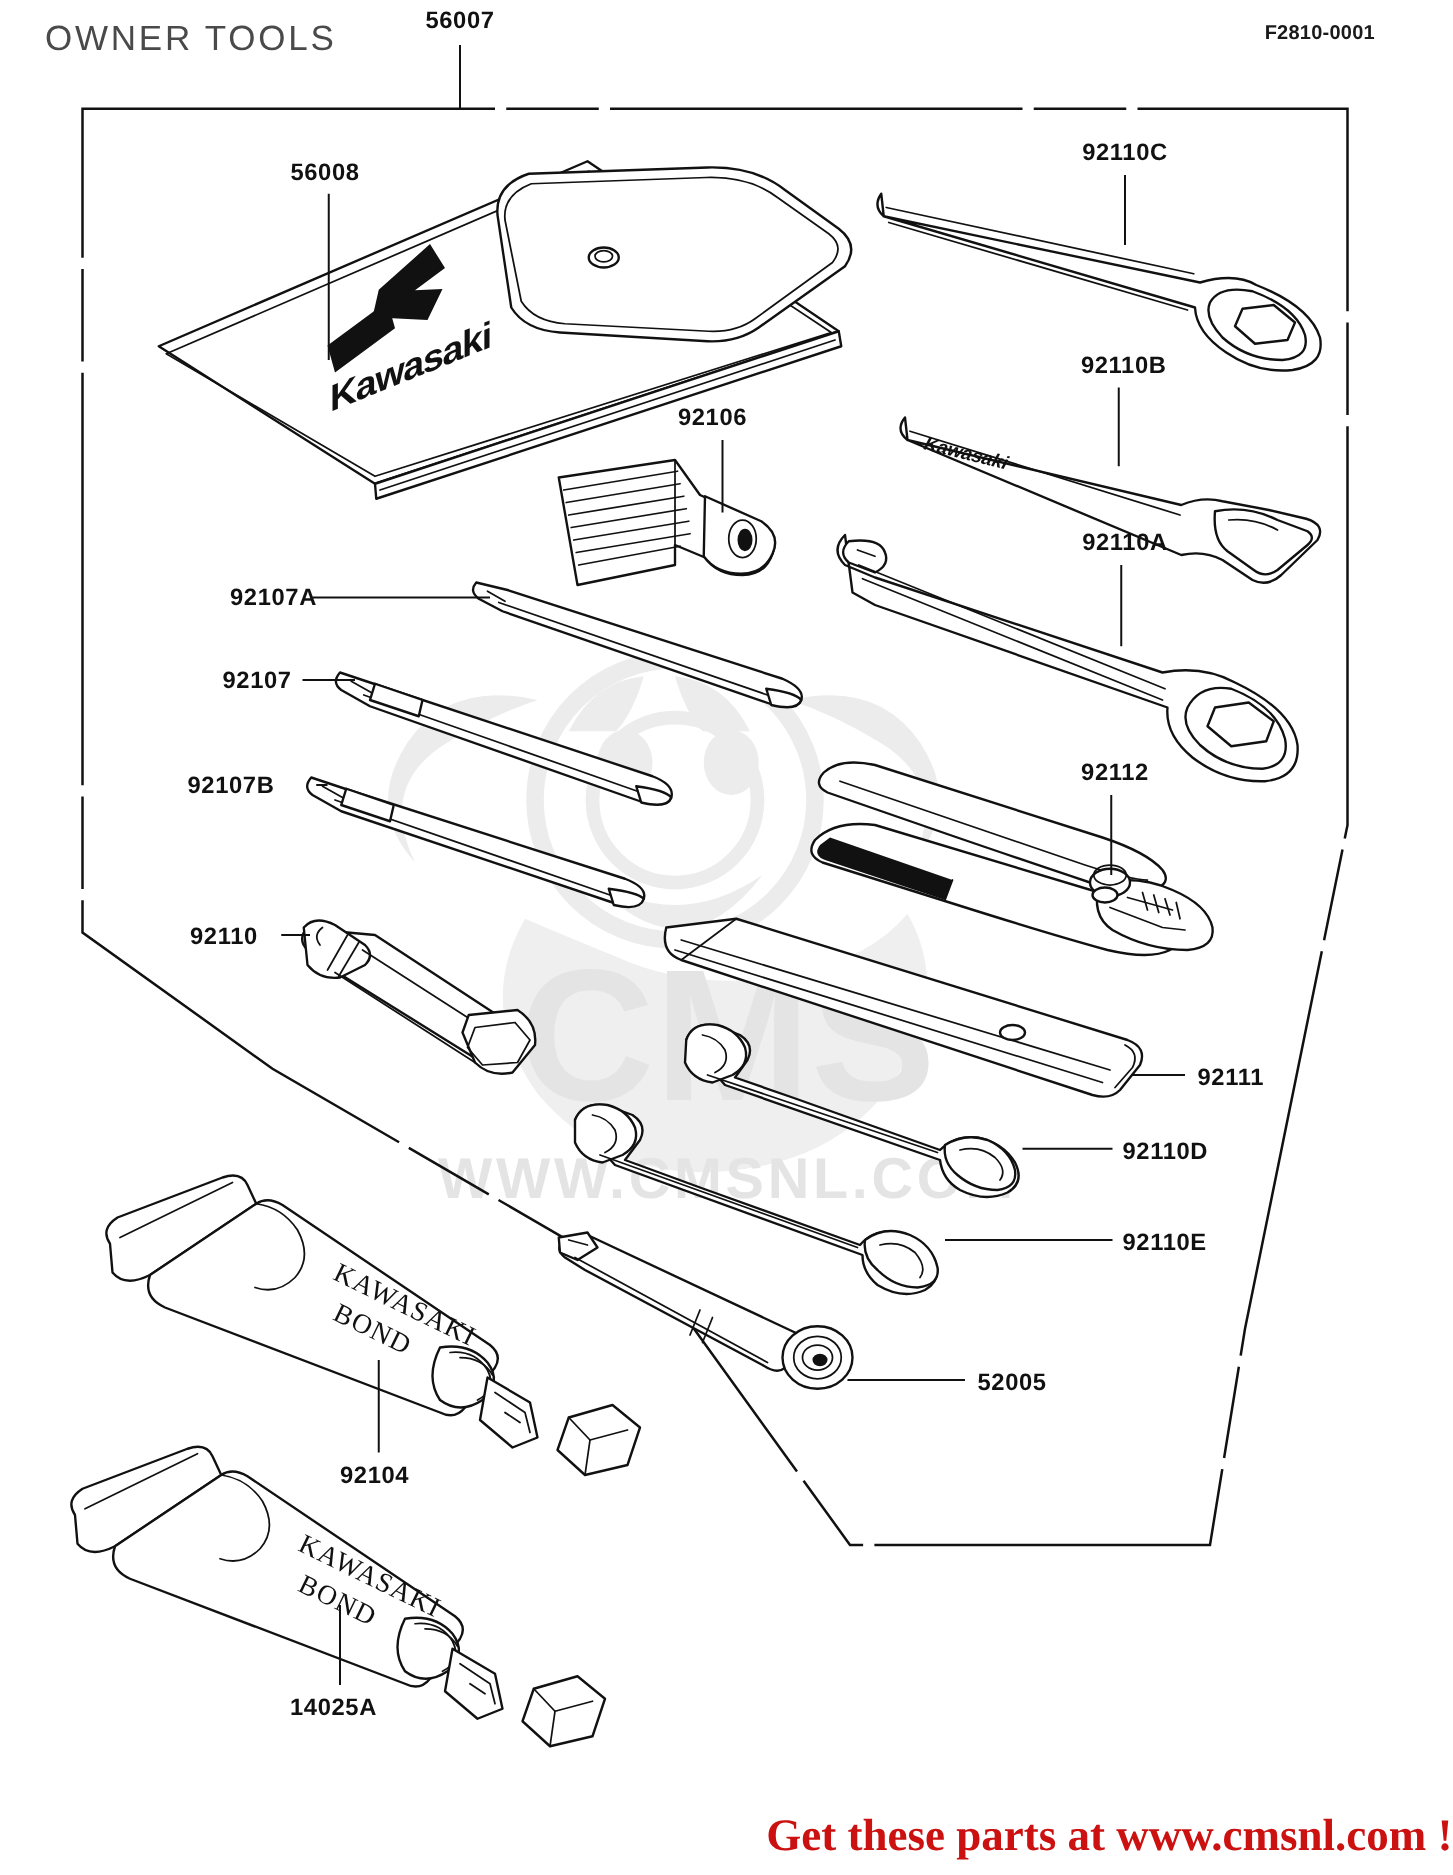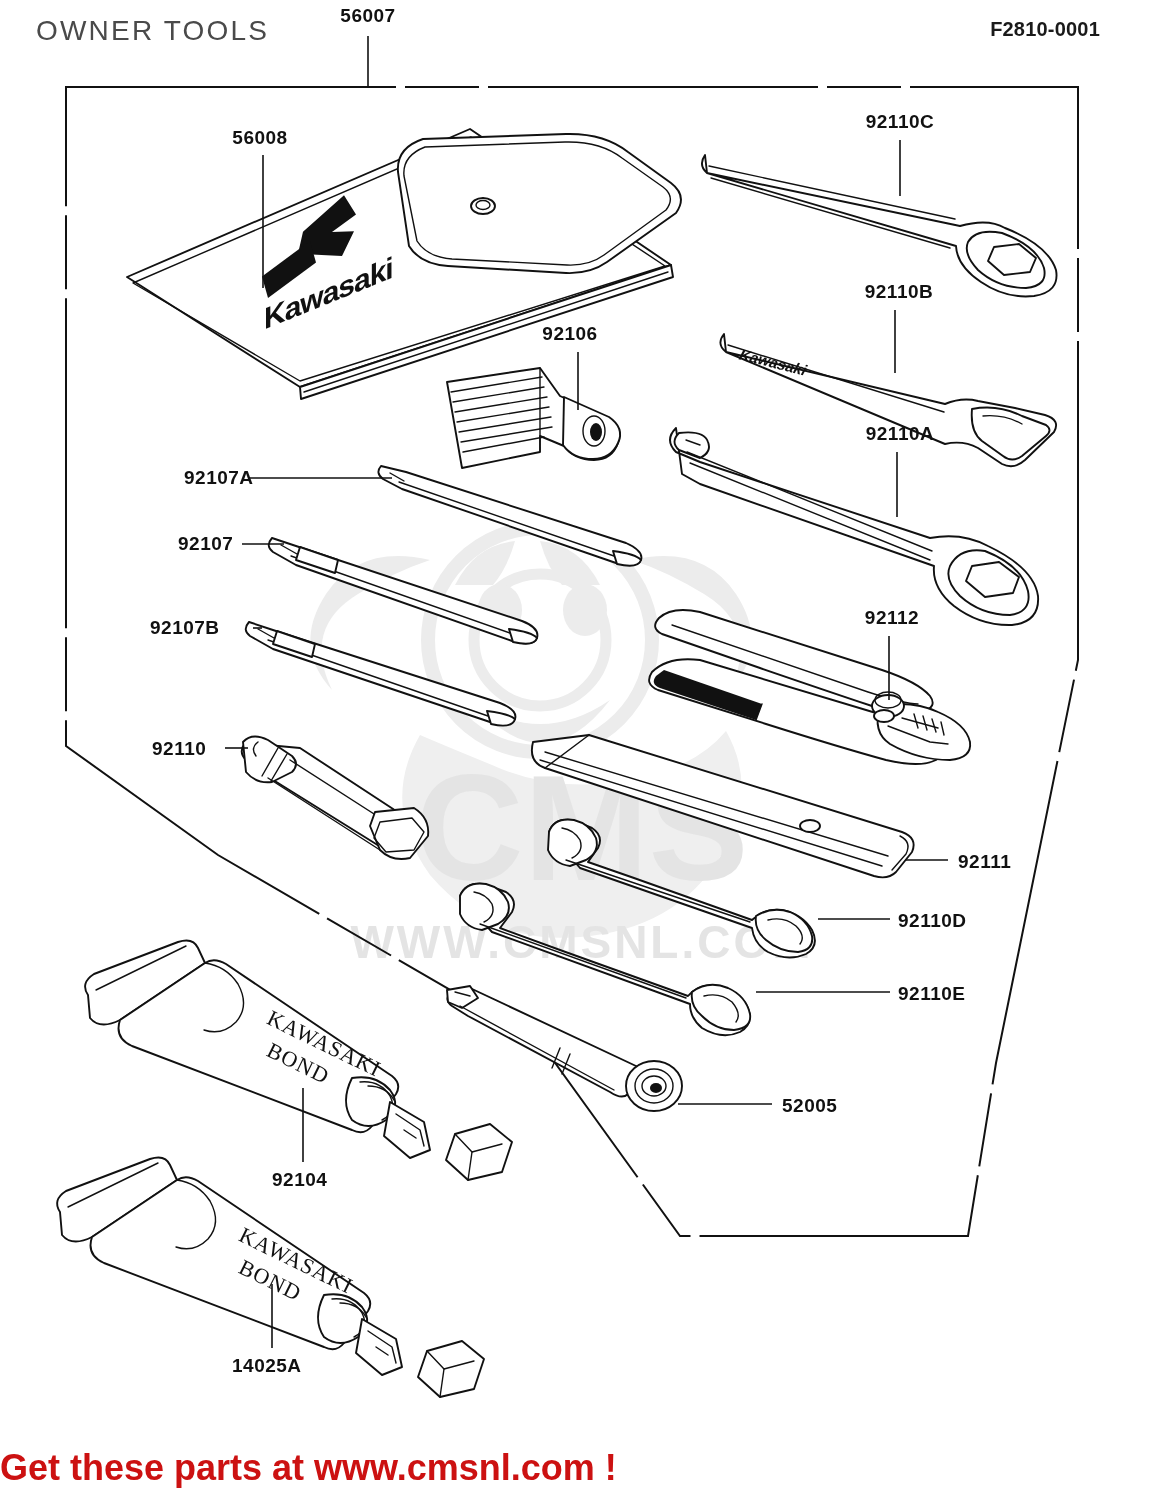--- a/index.html
+++ b/index.html
@@ -26,36 +26,36 @@
     font-size: 28px;
     letter-spacing: 2.2px;
     color: #4a4a4a;
     font-family: "Liberation Sans", sans-serif;
     white-space: nowrap;
   }
   .hdr-drawing {
     position: absolute;
     right: 62px;
     top: 18px;
-    font-size: 20px;
+    font-size: 16px;
     font-weight: bold;
     color: #1a1a1a;
     letter-spacing: 0.2px;
     white-space: nowrap;
   }
   .footer-cta {
     position: absolute;
     left: 0;
     right: 0;
     top: 1447px;
-    text-align: left;
+    text-align: right;
     font-size: 36px;
     font-weight: bold;
     color: #cc1111;
-    font-family: Liberation Sans, sans-serif;
+    font-family: Liberation Serif, serif;
     white-space: nowrap;
   }
   svg.diagram {
     position: absolute;
     left: 0;
     top: 0;
   }
   .lbl {
     font-family: "Liberation Sans", sans-serif;
     font-size: 19px;

